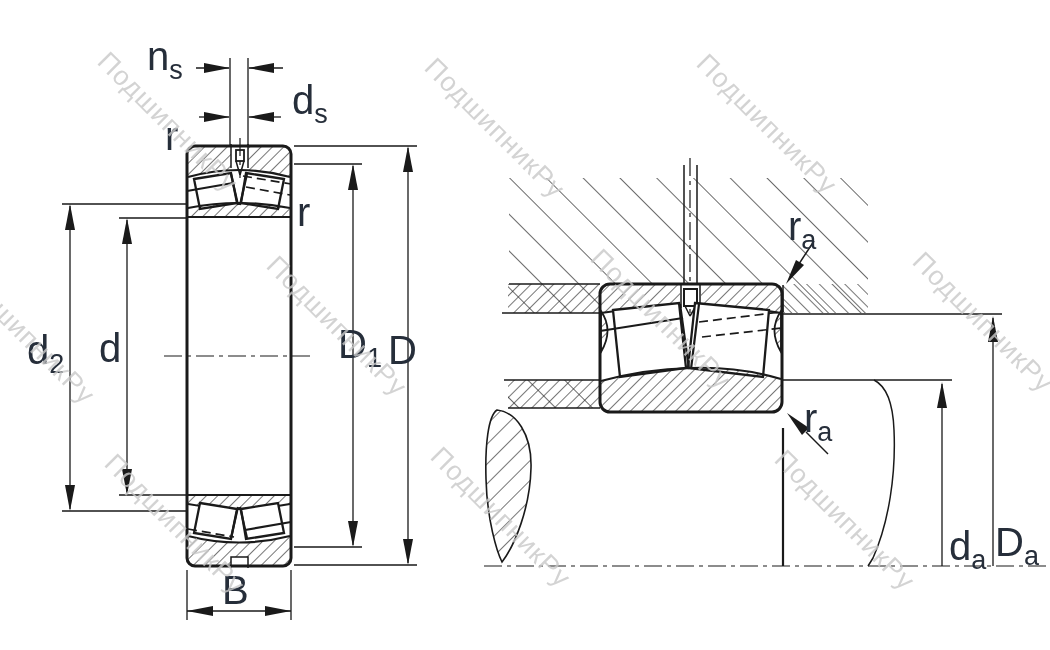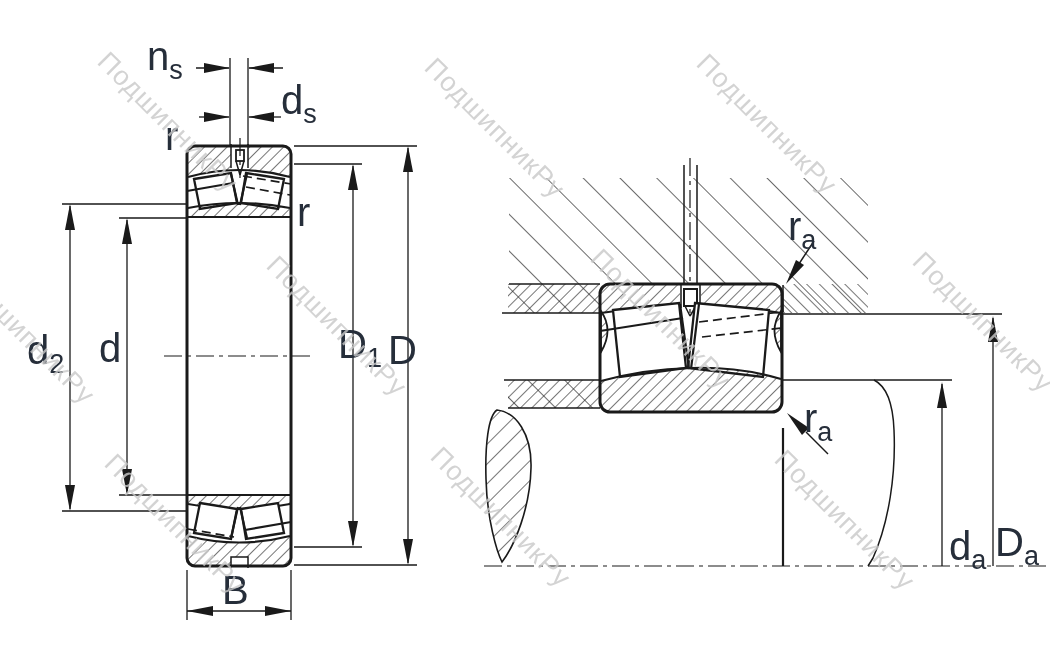--- a/index.html
+++ b/index.html
@@ -188,21 +188,21 @@
     <line class="thin" x1="783" y1="314" x2="1002" y2="314"></line>
     <line class="thin" x1="993" y1="318" x2="993" y2="566"></line>
     <polygon class="arrow" points="993,316 988,342 998,342"></polygon>
 
     <line class="thin" x1="942" y1="384" x2="942" y2="566"></line>
     <polygon class="arrow" points="942,382 937,408 947,408"></polygon>
   </g>
 </svg>
 
 <div class="lbl" style="left:147px;top:36px"><span>n</span><span class="sub">s</span></div>
-<div class="lbl" style="left:281px;top:80px"><span>d</span><span class="sub">s</span></div>
+<div class="lbl" style="left:292px;top:80px"><span>d</span><span class="sub">s</span></div>
 <div class="lbl" style="left:165px;top:116px"><span>r</span></div>
 <div class="lbl" style="left:297px;top:192px"><span>r</span></div>
 <div class="lbl" style="left:27px;top:330px"><span>d</span><span class="sub">2</span></div>
 <div class="lbl" style="left:99px;top:328px"><span>d</span></div>
 <div class="lbl" style="left:338px;top:324px"><span>D</span><span class="sub">1</span></div>
 <div class="lbl" style="left:388px;top:330px"><span>D</span></div>
 <div class="lbl" style="left:222px;top:570px"><span>B</span></div>
 <div class="lbl" style="left:788px;top:206px"><span>r</span><span class="sub">a</span></div>
 <div class="lbl" style="left:804px;top:398px"><span>r</span><span class="sub">a</span></div>
 <div class="lbl" style="left:949px;top:526px"><span>d</span><span class="sub">a</span></div>

